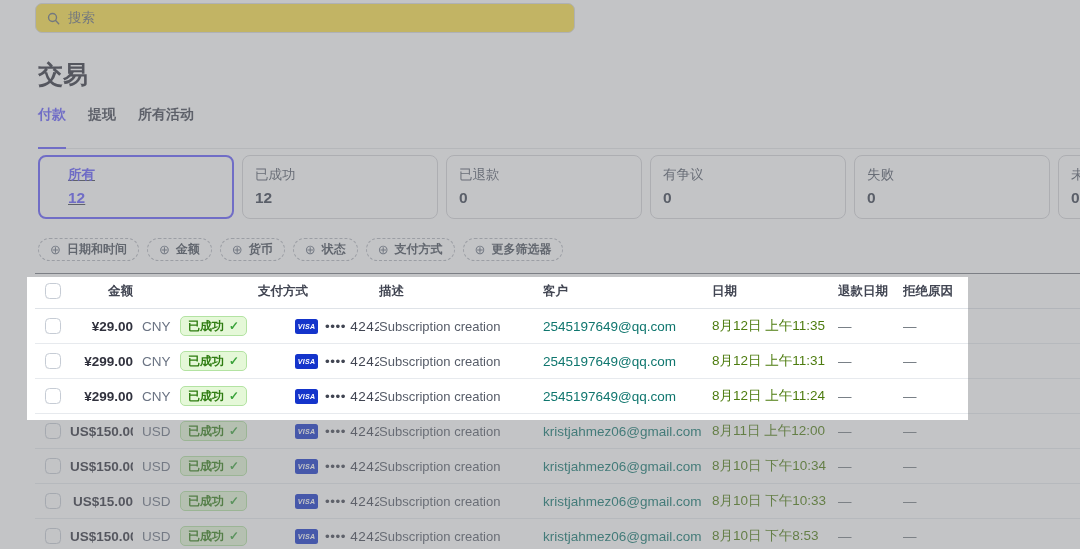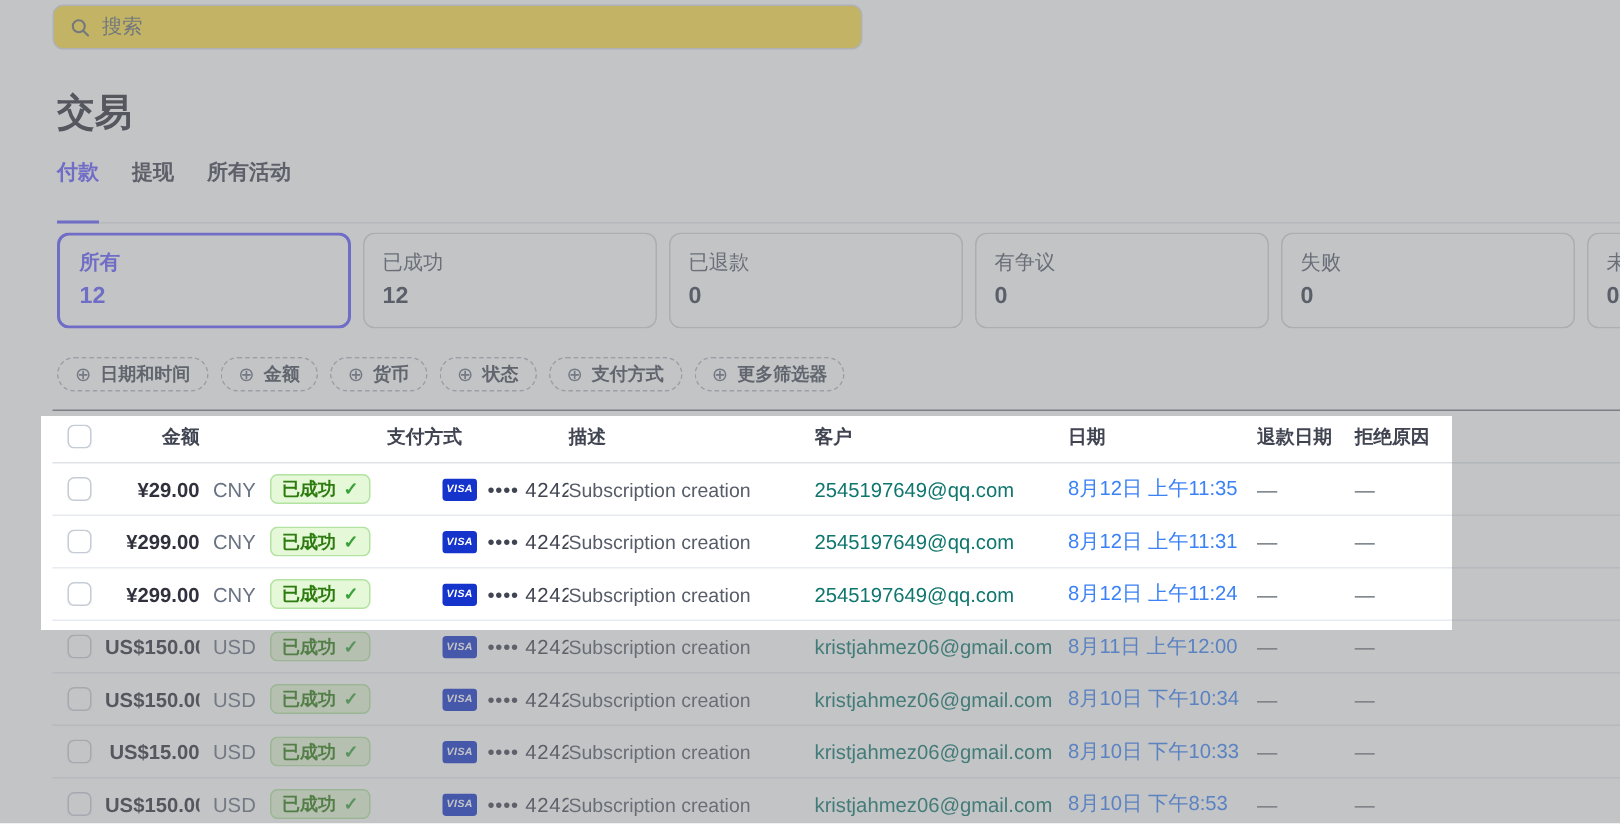--- a/index.html
+++ b/index.html
@@ -21,21 +21,21 @@
   .tab { padding-bottom:23px; font-size:14px; font-weight:600; color:#414552; cursor:pointer; }
   .tab.active { color:#635bff; border-bottom:2px solid #635bff; margin-bottom:-1px; }
   
   .cards { position:absolute; left:38px; top:155px; right:0; display:flex; gap:8px; overflow:hidden; }
   .card {
     flex:0 0 196px; height:64px; background:#fff; border:1px solid #d5d5d9;
     border-radius:8px; padding:10px 12px; cursor:pointer;
   }
   .card .card-label { font-size:13.5px; font-weight:400; color:#565d6b; }
   .card .card-count { font-size:15.5px; font-weight:700; color:#3a4150; margin-top:5px; }
-  .card.selected { border:2px solid #635bff; padding:9px 13px; }
+  .card.selected { border:2px solid #635bff; padding:9px 28px;text-decoration:underline; }
   .card.selected .card-label { color:#635bff; font-weight:600; }
   .card.selected .card-count { color:#635bff; }
   
   .pills { position:absolute; left:38px; top:238px; display:flex; gap:8px; }
   .pill {
     display:inline-flex; align-items:center; gap:6px; height:23px; padding:0 11px;
     background:transparent; border:1px dashed #b4b7bf; border-radius:12px;
     font-family:inherit; font-size:12px; font-weight:600; color:#474e5a; cursor:pointer;
   }
   .pill .plus { font-size:13px; font-weight:400; color:#6a7383; line-height:1; }
@@ -60,21 +60,21 @@
   .badge .check { color:#3aa23a; font-weight:700; font-size:12px; }
   .rowline .c-pay { padding-left:37px; display:flex; align-items:flex-end; gap:7px; }
   .visa {
     width:23px; height:15px; background:#1434cb; border-radius:2.5px; flex:0 0 auto;
     display:inline-flex; align-items:center; justify-content:center;
     color:#fff; font-size:7px; font-style:italic; font-weight:700; letter-spacing:.3px;
   }
   .card-num { color:#414552; letter-spacing:.5px; }
   .c-desc { color:#565c68; font-size:13px; }
   .c-cust { color:#0f766e; }
-  .c-date { color:#3b82f6; }
+  .c-date { color:#4d7c0f; }
   .c-refund, .c-decline { color:#687078; }
   .checkbox {
     display:inline-block; width:16px; height:16px; margin-left:10px; vertical-align:middle;
     background:#fff; border:1px solid #c6ccd5; border-radius:4.5px;
     box-shadow:0 1px 1px rgba(0,0,0,.04); cursor:pointer;
   }
   
   .overlay { position:absolute; inset:0; overflow:hidden; pointer-events:none; z-index:50; }
   .spotlight {
     position:absolute; left:27px; top:277px; width:941px; height:143px;

